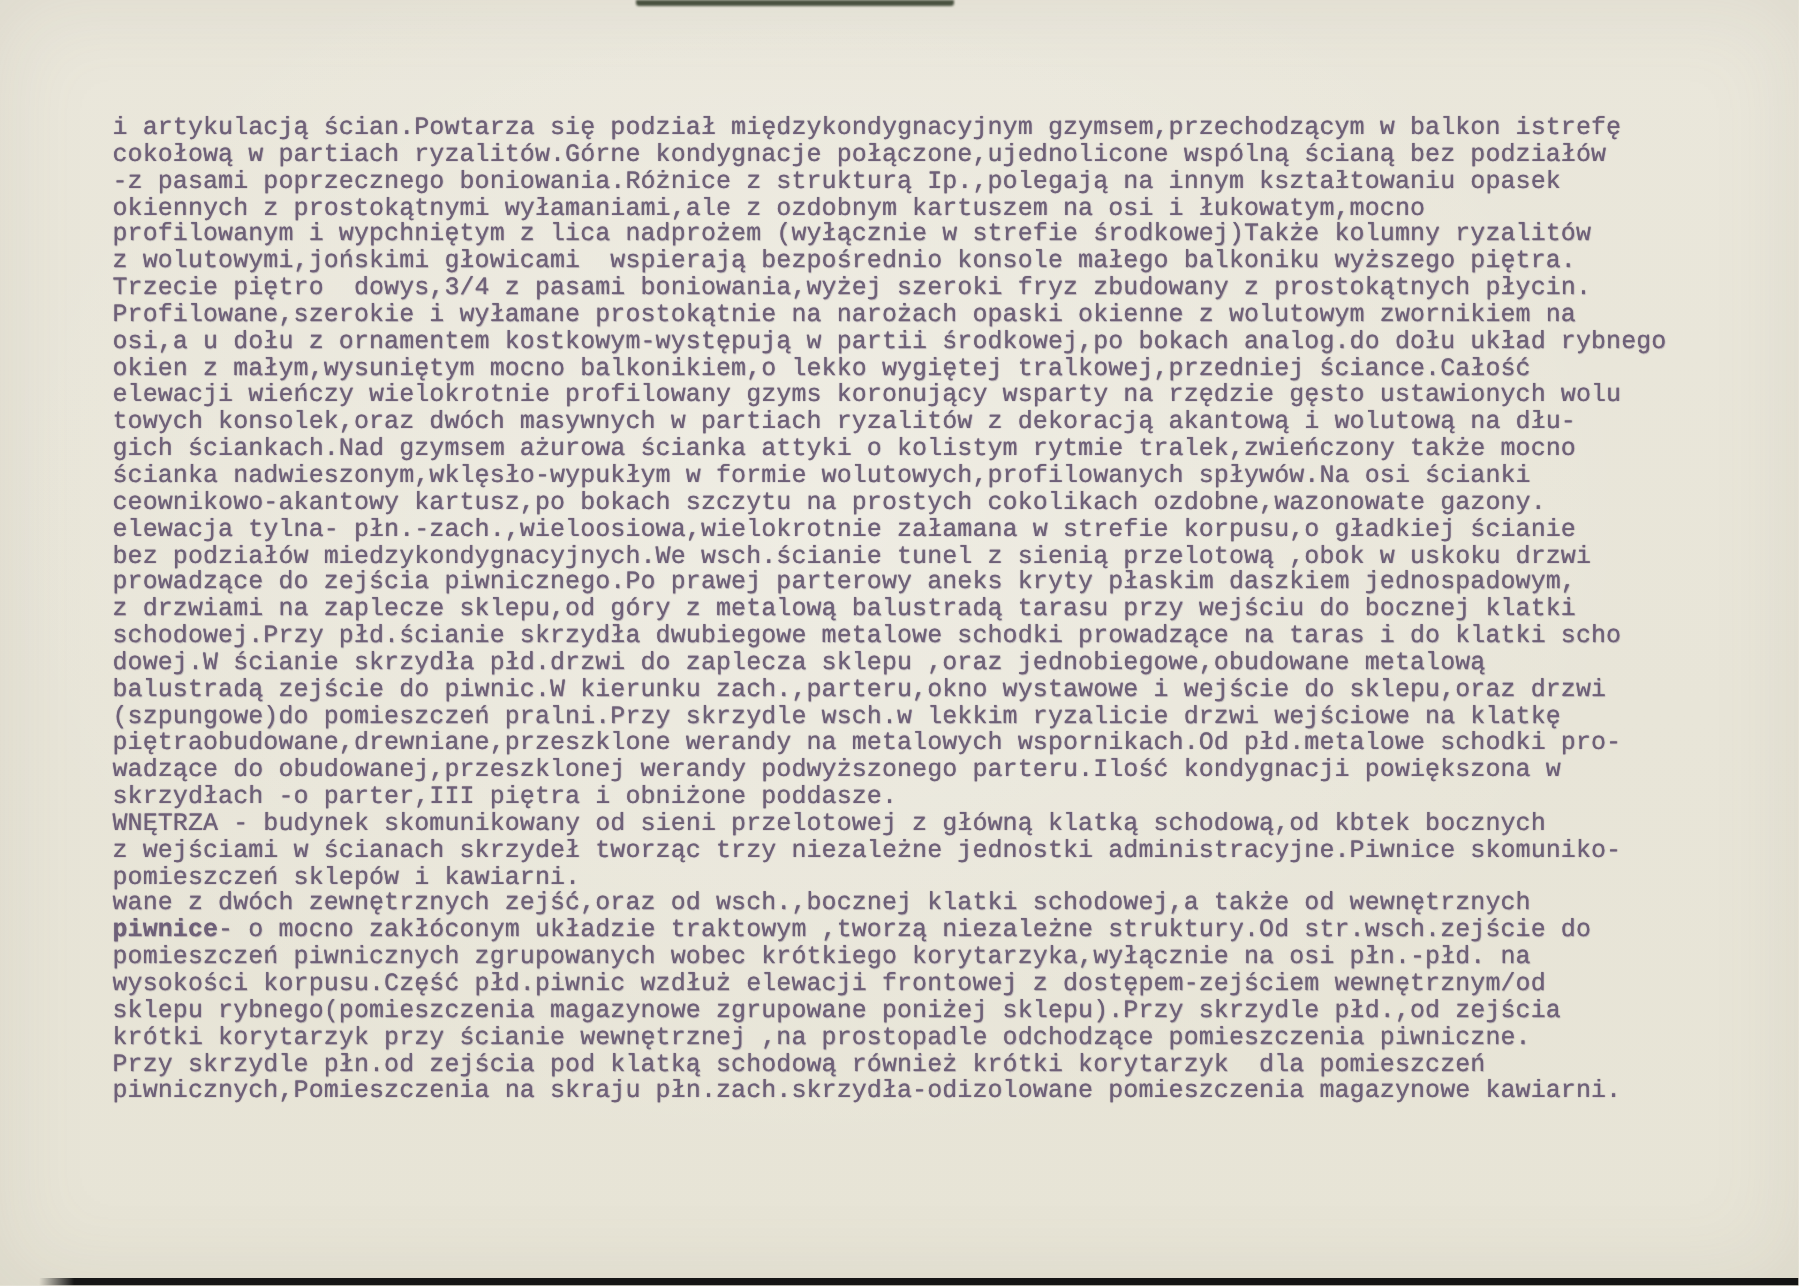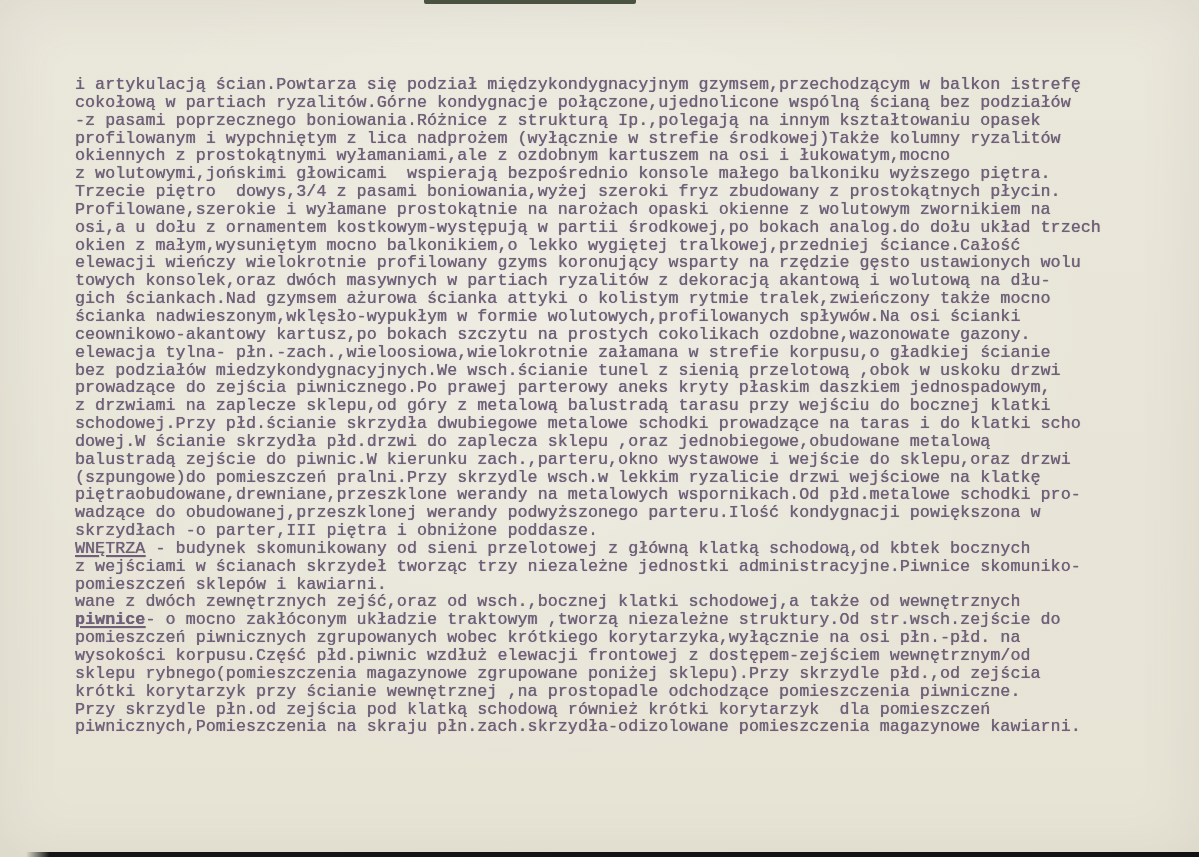--- a/index.html
+++ b/index.html
@@ -29,21 +29,20 @@
     line-height: 17.85px;
     letter-spacing: 0.1px;
     color: #6e6078;
     text-shadow: 0 0 0.7px rgba(110,96,120,0.85), 0.4px 0.4px 0.5px rgba(110,96,120,0.35);
   }
   .line {
     white-space: pre;
     height: 17.85px;
   }
   .seg-u {
-    text-decoration: underline;
     text-underline-offset: 2px;
     text-decoration-thickness: 1.5px;
   }
   .seg-b {
     font-weight: bold;
   }
   .edge-top {
     position: absolute;
     top: 0;
     left: 424px;
@@ -64,26 +63,26 @@
 </style>
 </head>
 <body>
 
 <div class="paper">
   <div class="edge-top"></div>
   <div class="text-block">
       <div class="line"><span>i artykulacją ścian.Powtarza się podział międzykondygnacyjnym gzymsem,przechodzącym w balkon istrefę</span></div>
       <div class="line"><span>cokołową w partiach ryzalitów.Górne kondygnacje połączone,ujednolicone wspólną ścianą bez podziałów</span></div>
       <div class="line"><span>-z pasami poprzecznego boniowania.Różnice z strukturą Ip.,polegają na innym kształtowaniu opasek</span></div>
+      <div class="line"><span>okiennych z prostokątnymi wyłamaniami,ale z ozdobnym kartuszem na osi i łukowatym,mocno</span></div>
       <div class="line"><span>profilowanym i wypchniętym z lica nadprożem (wyłącznie w strefie środkowej)Także kolumny ryzalitów</span></div>
-      <div class="line"><span>okiennych z prostokątnymi wyłamaniami,ale z ozdobnym kartuszem na osi i łukowatym,mocno</span></div>
       <div class="line"><span>z wolutowymi,jońskimi głowicami  wspierają bezpośrednio konsole małego balkoniku wyższego piętra.</span></div>
       <div class="line"><span>Trzecie piętro  dowys,3/4 z pasami boniowania,wyżej szeroki fryz zbudowany z prostokątnych płycin.</span></div>
       <div class="line"><span>Profilowane,szerokie i wyłamane prostokątnie na narożach opaski okienne z wolutowym zwornikiem na</span></div>
-      <div class="line"><span>osi,a u dołu z ornamentem kostkowym-występują w partii środkowej,po bokach analog.do dołu układ trzech</span></div>
+      <div class="line"><span>osi,a u dołu z ornamentem kostkowym-występują w partii środkowej,po bokach analog.do dołu układ rybnego</span></div>
       <div class="line"><span>okien z małym,wysuniętym mocno balkonikiem,o lekko wygiętej tralkowej,przedniej ściance.Całość</span></div>
       <div class="line"><span>elewacji wieńczy wielokrotnie profilowany gzyms koronujący wsparty na rzędzie gęsto ustawionych wolu</span></div>
       <div class="line"><span>towych konsolek,oraz dwóch masywnych w partiach ryzalitów z dekoracją akantową i wolutową na dłu-</span></div>
       <div class="line"><span>gich ściankach.Nad gzymsem ażurowa ścianka attyki o kolistym rytmie tralek,zwieńczony także mocno</span></div>
       <div class="line"><span>ścianka nadwieszonym,wklęsło-wypukłym w formie wolutowych,profilowanych spływów.Na osi ścianki</span></div>
       <div class="line"><span>ceownikowo-akantowy kartusz,po bokach szczytu na prostych cokolikach ozdobne,wazonowate gazony.</span></div>
       <div class="line"><span>elewacja tylna- płn.-zach.,wieloosiowa,wielokrotnie załamana w strefie korpusu,o gładkiej ścianie</span></div>
       <div class="line"><span>bez podziałów miedzykondygnacyjnych.We wsch.ścianie tunel z sienią przelotową ,obok w uskoku drzwi</span></div>
       <div class="line"><span>prowadzące do zejścia piwnicznego.Po prawej parterowy aneks kryty płaskim daszkiem jednospadowym,</span></div>
       <div class="line"><span>z drzwiami na zaplecze sklepu,od góry z metalową balustradą tarasu przy wejściu do bocznej klatki</span></div>

